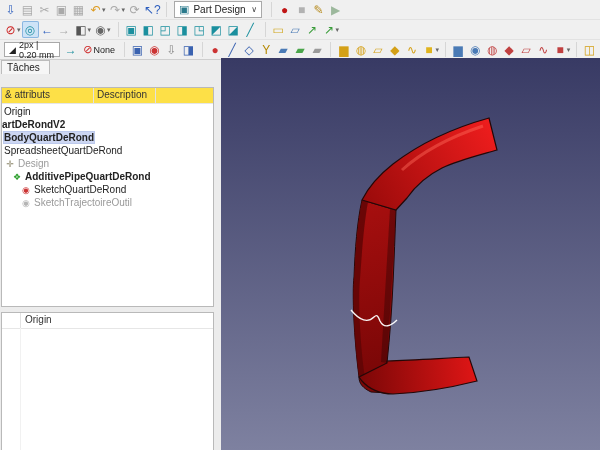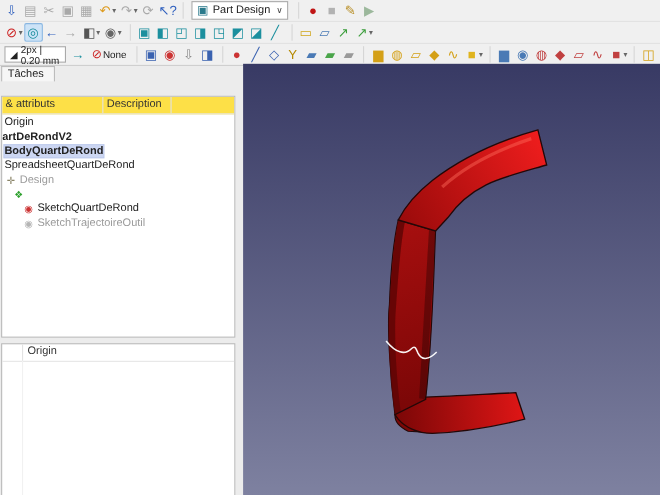--- a/index.html
+++ b/index.html
@@ -331,20 +331,21 @@
           <div class="titem" style="padding-left: 2px;">
 
             <span class="tlabel">SpreadsheetQuartDeRond</span>
           </div>
           <div class="titem gray" style="padding-left: 2px;">
             <span class="ticon" style="color: rgb(138, 132, 104);">✛</span>
             <span class="tlabel">Design</span>
           </div>
           <div class="titem bold" style="padding-left: 9px;">
             <span class="ticon" style="color: rgb(46, 160, 46);">❖</span>
+            <span class="tlabel">AdditivePipeQuartDeRond</span>
           </div>
           <div class="titem" style="padding-left: 18px;">
             <span class="ticon" style="color: rgb(204, 51, 51);">◉</span>
             <span class="tlabel">SketchQuartDeRond</span>
           </div>
           <div class="titem gray" style="padding-left: 18px;">
             <span class="ticon" style="color: rgb(181, 181, 181);">◉</span>
             <span class="tlabel">SketchTrajectoireOutil</span>
           </div>
         </div>

